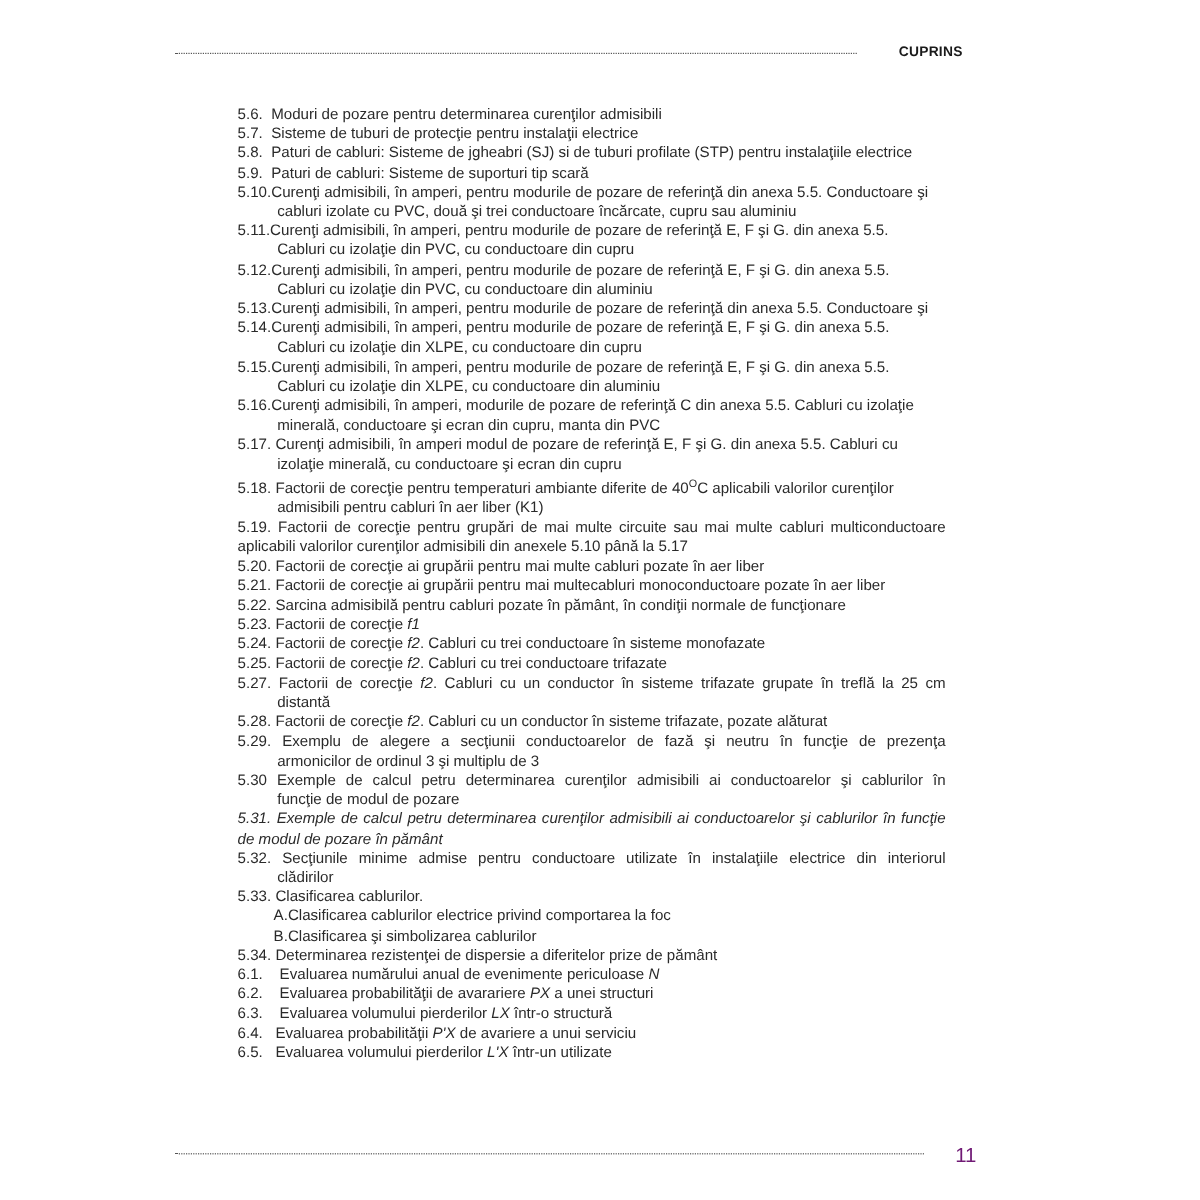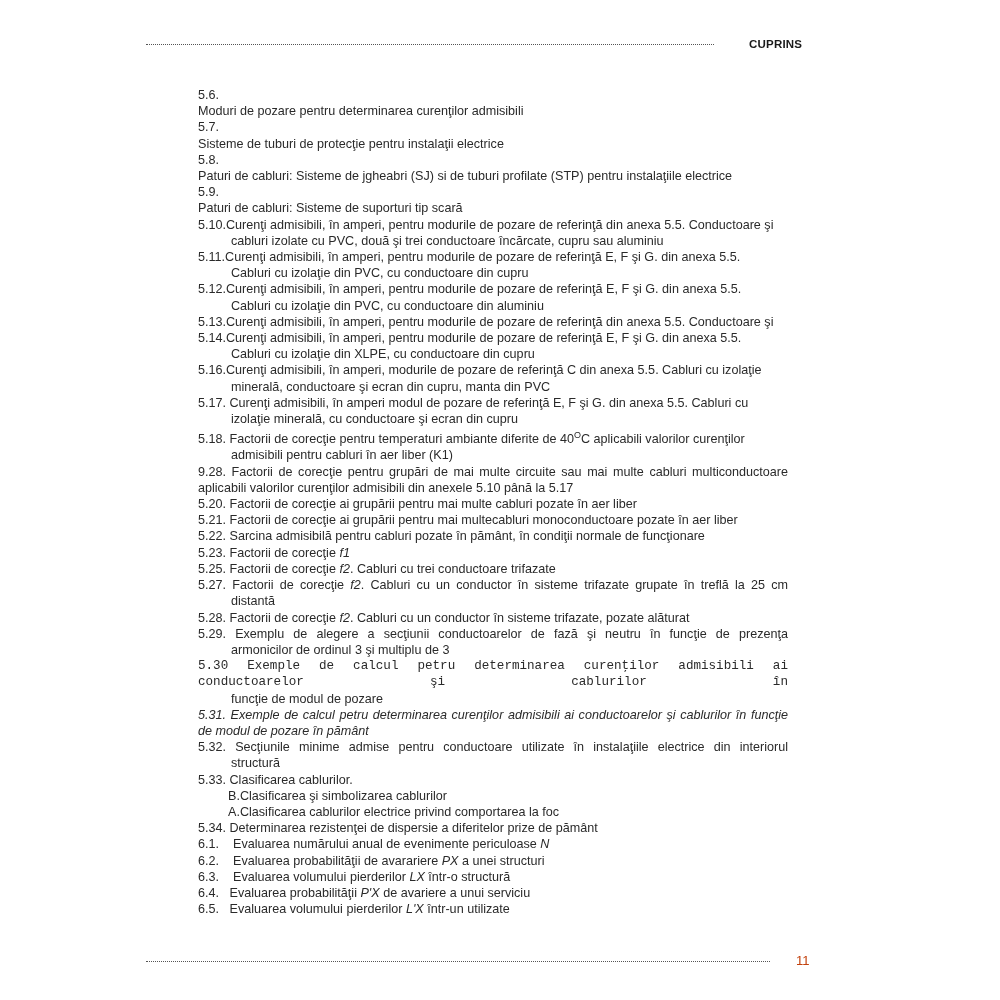--- a/index.html
+++ b/index.html
@@ -14,27 +14,27 @@
     .header-title {
       position: absolute; left: 749px; top: 38px;
       font-weight: bold; font-size: 11.5px; letter-spacing: 0.2px; color: #1a1a1a;
     }
     .footer-rule {
       position: absolute; left: 146px; top: 961px; width: 624px; height: 0;
       border-top: 1.5px dotted #555;
     }
     .page-number {
       position: absolute; left: 796px; top: 953px;
-      font-size: 13px; color: #c2410c;
+      font-size: 17px; color: #701a75;
     }
     .toc {
       position: absolute; left: 198px; top: 87px; width: 590px;
       font-size: 12.6px; line-height: 16.2px;
     }
-    .toc-entry { display: flex; text-align: justify; flex-direction: column; }
+    .toc-entry { display: flex; text-align: justify; }
     .toc-entry .num { flex: 0 0 auto; white-space: pre; }
     .toc-entry .txt { flex: 1 1 auto; }
     .toc-entry.hang { display: block; }
     .toc-entry.hang .first { display: block; }
     .toc-entry.hang .cont { display: block; padding-left: 33px; }
     .toc-entry.flat { display: block; }
     .sub { display: block; padding-left: 30px; }
     i { font-style: italic; }
     .sup { font-size: 9px; vertical-align: 5px; }
   </style>
@@ -76,66 +76,71 @@
       <span class="cont">Cabluri cu izolaţie din PVC, cu conductoare din aluminiu</span>
     </div>
   <div class="toc-entry hang">
       <span class="first"><span>5.13.</span><span>Curenţi admisibili, în amperi, pentru modurile de pozare de referinţă din anexa 5.5. Conductoare şi</span></span>
     </div>
   <div class="toc-entry hang">
       <span class="first"><span>5.14.</span><span>Curenţi admisibili, în amperi, pentru modurile de pozare de referinţă E, F şi G. din anexa 5.5.</span></span>
       <span class="cont">Cabluri cu izolaţie din XLPE, cu conductoare din cupru</span>
     </div>
   <div class="toc-entry hang">
+      <span class="first"><span>5.15.</span><span>Curenţi admisibili, în amperi, pentru modurile de pozare de referinţă E, F şi G. din anexa 5.5.</span></span>
+      <span class="cont">Cabluri cu izolaţie din XLPE, cu conductoare din aluminiu</span>
+    </div>
+  <div class="toc-entry hang">
       <span class="first"><span>5.16.</span><span>Curenţi admisibili, în amperi, modurile de pozare de referinţă C din anexa 5.5. Cabluri cu izolaţie</span></span>
       <span class="cont">minerală, conductoare şi ecran din cupru, manta din PVC</span>
     </div>
   <div class="toc-entry hang">
       <span class="first"><span>5.17. </span><span>Curenţi admisibili, în amperi modul de pozare de referinţă E, F şi G. din anexa 5.5. Cabluri cu</span></span>
       <span class="cont">izolaţie minerală, cu conductoare şi ecran din cupru</span>
     </div>
 
   <div class="toc-entry hang">
       <span class="first"><span>5.18. </span><span>Factorii de corecţie pentru temperaturi ambiante diferite de 40</span><span class="sup">O</span><span>C aplicabili valorilor curenţilor</span></span>
       <span class="cont">admisibili pentru cabluri în aer liber (K1)</span>
     </div>
 
-  <div class="toc-entry flat"><span>9.28. </span><span>Factorii de corecţie pentru grupări de mai multe circuite sau mai multe cabluri multiconductoare aplicabili valorilor curenţilor admisibili din anexele 5.10 până la 5.17</span></div>
+  <div class="toc-entry flat"><span>5.19. </span><span>Factorii de corecţie pentru grupări de mai multe circuite sau mai multe cabluri multiconductoare aplicabili valorilor curenţilor admisibili din anexele 5.10 până la 5.17</span></div>
 
   <div class="toc-entry flat"><span>5.20. </span><span>Factorii de corecţie ai grupării pentru mai multe cabluri pozate în aer liber</span></div>
   <div class="toc-entry flat"><span>5.21. </span><span>Factorii de corecţie ai grupării pentru mai multecabluri monoconductoare pozate în aer liber</span></div>
   <div class="toc-entry flat"><span>5.22. </span><span>Sarcina admisibilă pentru cabluri pozate în pământ, în condiţii normale de funcţionare</span></div>
 
   <div class="toc-entry flat"><span>5.23. </span><span>Factorii de corecţie </span><i>f1</i><span></span></div>
+  <div class="toc-entry flat"><span>5.24. </span><span>Factorii de corecţie </span><i>f2</i><span>. Cabluri cu trei conductoare în sisteme monofazate</span></div>
   <div class="toc-entry flat"><span>5.25. </span><span>Factorii de corecţie </span><i>f2</i><span>. Cabluri cu trei conductoare trifazate</span></div>
   <div class="toc-entry hang">
       <span class="first" style="text-align:justify;text-align-last:justify;"><span>5.27. </span><span>Factorii de corecţie </span><i>f2</i><span>. Cabluri cu un conductor în sisteme trifazate grupate în treflă la 25 cm</span></span>
       <span class="cont">distantă</span>
     </div>
   <div class="toc-entry flat"><span>5.28. </span><span>Factorii de corecţie </span><i>f2</i><span>. Cabluri cu un conductor în sisteme trifazate, pozate alăturat</span></div>
 
   <div class="toc-entry hang">
       <span class="first" style="text-align:justify;text-align-last:justify;"><span>5.29. </span><span>Exemplu de alegere a secţiunii conductoarelor de fază şi neutru în funcţie de prezenţa</span></span>
       <span class="cont">armonicilor de ordinul 3 şi multiplu de 3</span>
     </div>
   <div class="toc-entry hang">
-      <span class="first" style="text-align:justify;text-align-last:justify;font-family:Liberation Mono, monospace;"><span>5.30  </span><span>Exemple de calcul petru determinarea curenţilor admisibili ai conductoarelor şi cablurilor în</span></span>
+      <span class="first" style="text-align:justify;text-align-last:justify;"><span>5.30  </span><span>Exemple de calcul petru determinarea curenţilor admisibili ai conductoarelor şi cablurilor în</span></span>
       <span class="cont">funcţie de modul de pozare</span>
     </div>
 
   <div class="toc-entry flat" style="text-align:justify;font-style:italic;"><span>5.31. </span><span>Exemple de calcul petru determinarea curenţilor admisibili ai conductoarelor şi cablurilor în funcţie de modul de pozare în pământ</span></div>
 
   <div class="toc-entry hang">
       <span class="first" style="text-align:justify;text-align-last:justify;"><span>5.32. </span><span>Secţiunile minime admise pentru conductoare utilizate în instalaţiile electrice din interiorul</span></span>
-      <span class="cont">structură</span>
+      <span class="cont">clădirilor</span>
     </div>
 
   <div class="toc-entry flat"><span>5.33. </span><span>Clasificarea cablurilor.</span>
+    <span class="sub">A.Clasificarea cablurilor electrice privind comportarea la foc</span>
     <span class="sub">B.Clasificarea şi simbolizarea cablurilor</span>
-    <span class="sub">A.Clasificarea cablurilor electrice privind comportarea la foc</span>
   </div>
 
   <div class="toc-entry flat"><span>5.34. </span><span>Determinarea rezistenţei de dispersie a diferitelor prize de pământ</span></div>
 
   <div class="toc-entry flat" style="white-space:pre;"><span>6.1.    </span><span>Evaluarea numărului anual de evenimente periculoase </span><i>N</i><span></span></div>
   <div class="toc-entry flat" style="white-space:pre;"><span>6.2.    </span><span>Evaluarea probabilităţii de avarariere </span><i>PX</i><span> a unei structuri</span></div>
   <div class="toc-entry flat" style="white-space:pre;"><span>6.3.    </span><span>Evaluarea volumului pierderilor </span><i>LX</i><span> într-o structură</span></div>
   <div class="toc-entry flat" style="white-space:pre;"><span>6.4.   </span><span>Evaluarea probabilităţii </span><i>P'X</i><span> de avariere a unui serviciu</span></div>
   <div class="toc-entry flat" style="white-space:pre;"><span>6.5.   </span><span>Evaluarea volumului pierderilor </span><i>L'X</i><span> într-un utilizate</span></div>
 </div>

